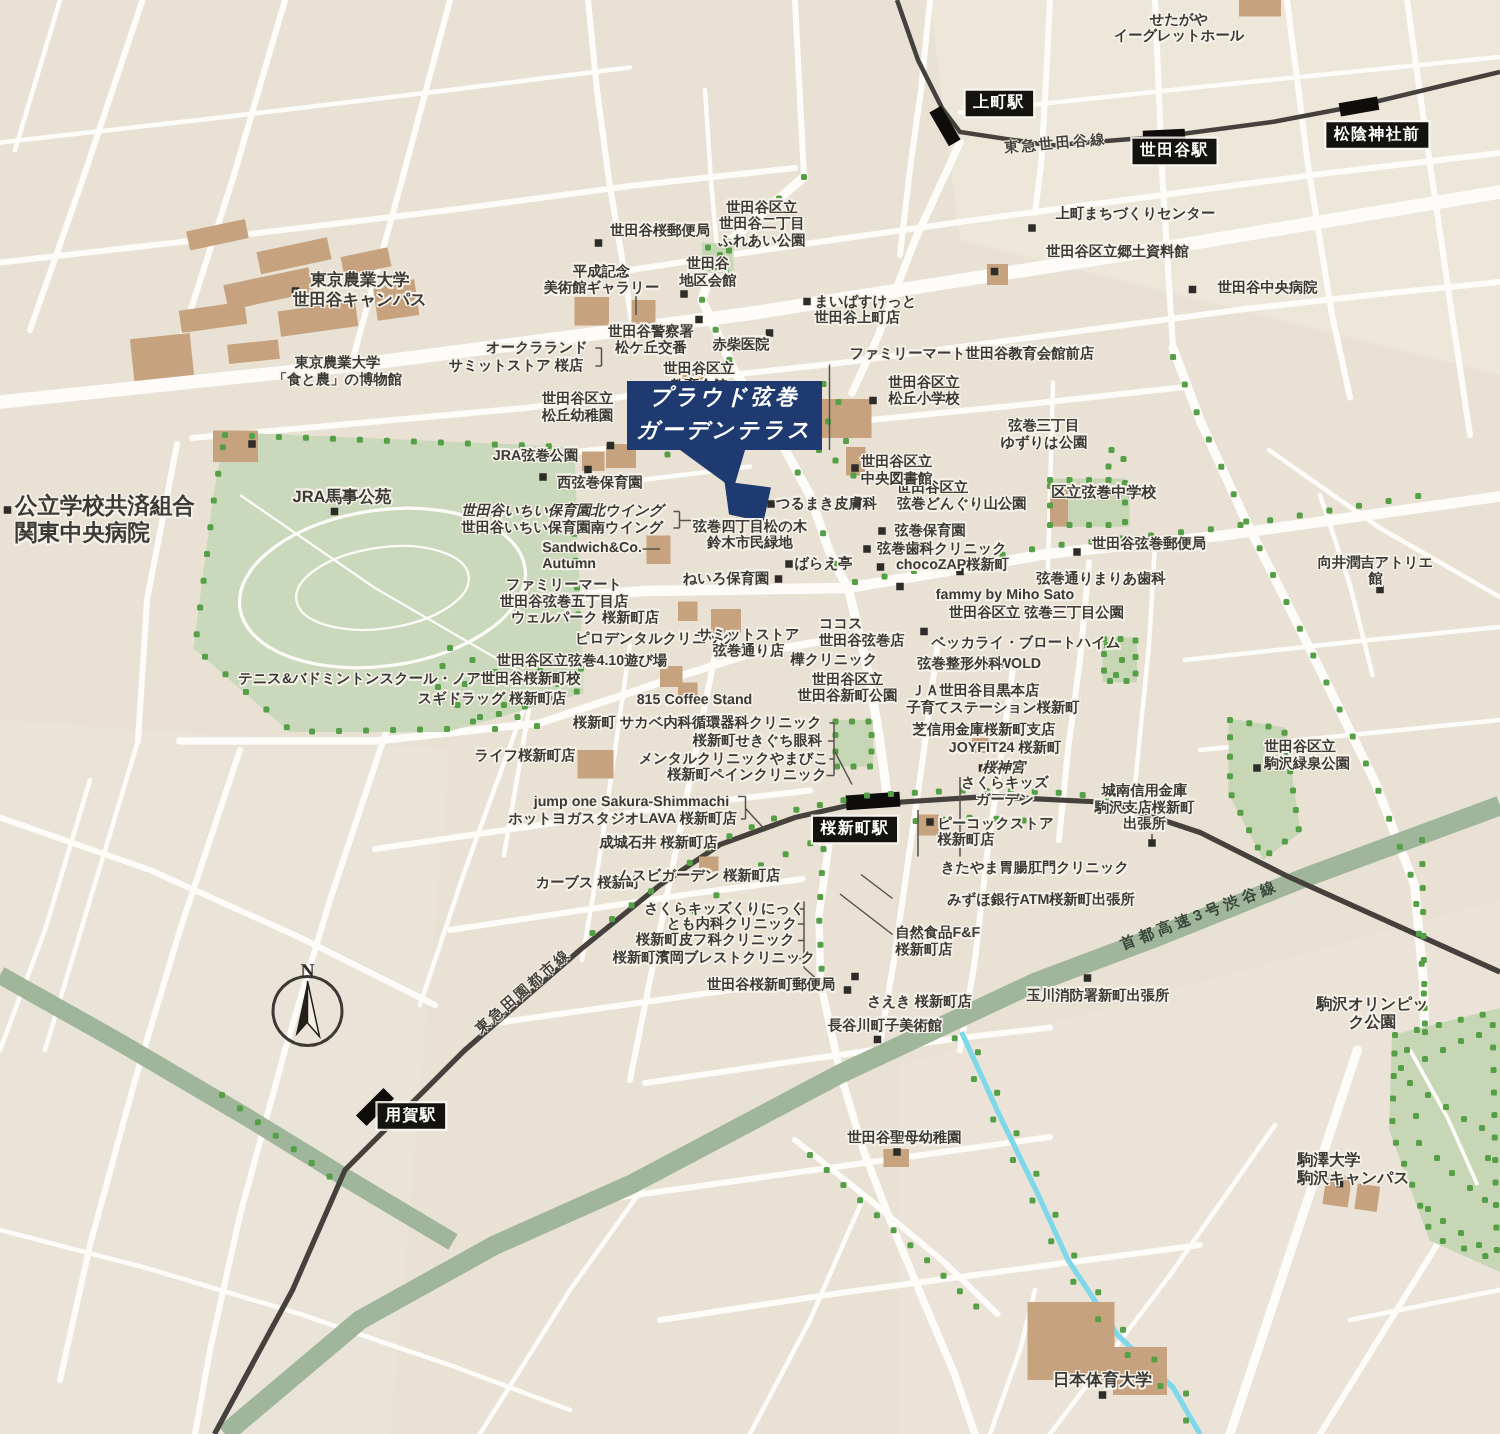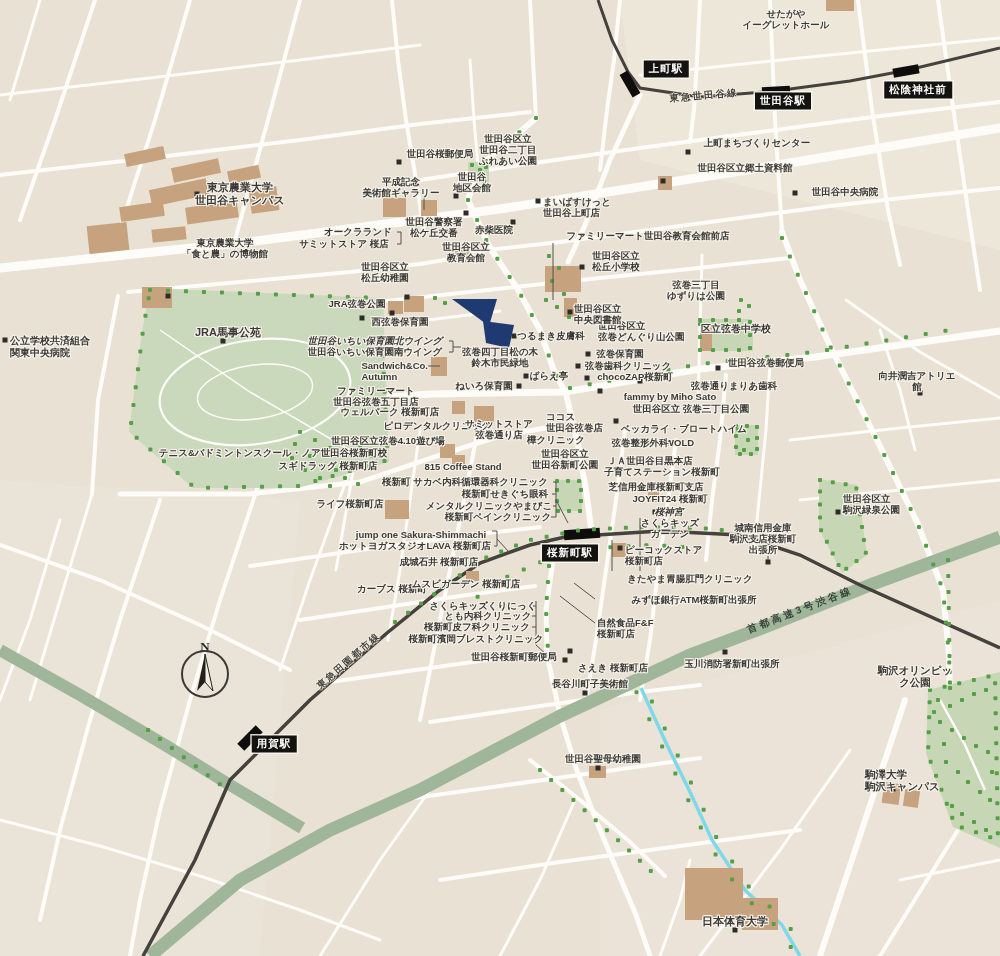--- a/index.html
+++ b/index.html
@@ -676,37 +676,41 @@
 鈴木市民緑地</div>
       <div class="mlabel" style="left: 549px; top: 376px;">ばらえ亭</div>
       <div class="mlabel" style="left: 484px; top: 386px;">ねいろ保育園</div>
       <div class="mlabel l" style="left: 574px; top: 314px;">世田谷区立
 中央図書館</div>
       <div class="mlabel" style="left: 616px; top: 261px;">世田谷区立
 松丘小学校</div>
       <div class="mlabel" style="left: 696px; top: 290px;">弦巻三丁目
 ゆずりは公園</div>
       <div class="mlabel" style="left: 228px; top: 332px; font-size: 11px;">JRA馬事公苑</div>
-      <div class="mlabel l" style="left: 10px; top: 347px; font-size: 10px;">公立学校共済組合
+      <div class="mlabel l" style="left: 10px; top: 347px; font-size: 15px;">公立学校共済組合
 関東中央病院</div>
       <div class="mlabel l" style="left: 546px; top: 422px;">ココス
 世田谷弦巻店</div>
       <div class="mlabel" style="left: 556px; top: 440px;">樺クリニック</div>
       <div class="mlabel" style="left: 499px; top: 429px;">サミットストア
 弦巻通り店</div>
       <div class="chip" style="left: 666px; top: 69px;">上町駅</div>
       <div class="chip" style="left: 783px; top: 101px;">世田谷駅</div>
       <div class="chip" style="left: 918px; top: 90px;">松陰神社前</div>
       <div class="chip" style="left: 570px; top: 553px;">桜新町駅</div>
       <div class="chip" style="left: 274px; top: 744px;">用賀駅</div>
       <div class="railtext" style="left: 704px; top: 96px; transform: translate(-50%, -50%) rotate(-5deg);">東急世田谷線</div>
       <div class="railtext" style="left: 349px; top: 661px; transform: translate(-50%, -50%) rotate(-41deg);">東急田園都市線</div>
       <div class="hwytext" style="left: 800px; top: 610px; transform: translate(-50%, -50%) rotate(-21deg);">首都高速3号渋谷線</div>
     </div>
 
+  <div class="callout">
+    <span>プラウド弦巻</span>
+    <span>ガーデンテラス</span>
+  </div>
 
   <div class="compass">
     <span class="nlet">N</span>
     <svg width="58" height="62" viewBox="0 0 58 62">
       <circle cx="29" cy="33" r="23" fill="none" stroke="#3c3a35" stroke-width="2"></circle>
       <polygon points="29,13 21,50 29,41" fill="#232019"></polygon>
       <polygon points="29,13 37,50 29,41" fill="#f4efe6" stroke="#232019" stroke-width="1"></polygon>
     </svg>
   </div>
 </div>

